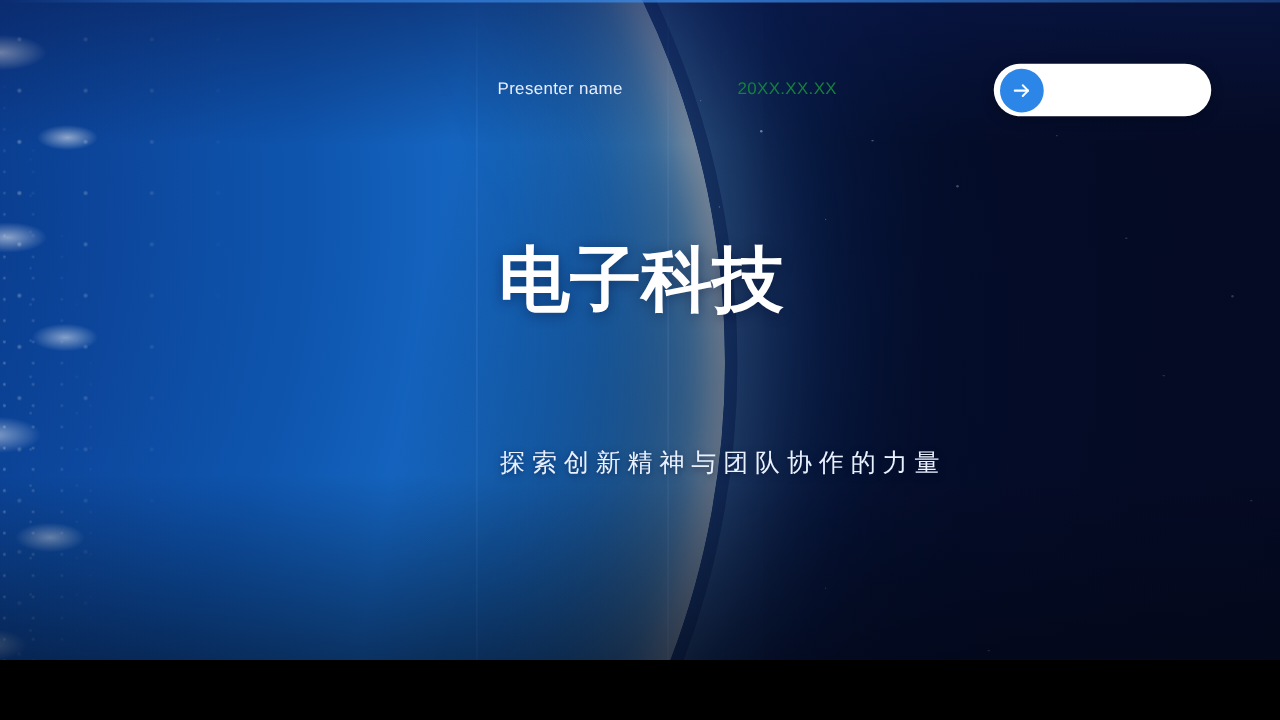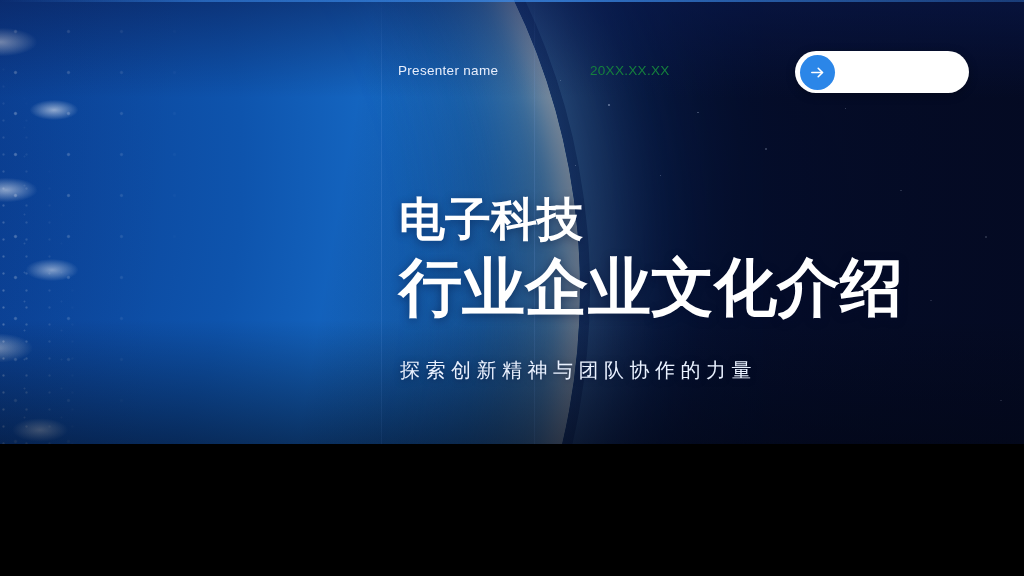--- a/index.html
+++ b/index.html
@@ -7,21 +7,21 @@
     padding: 0;
     background: #000;
   }
   body {
     font-family: "Liberation Sans", sans-serif;
   }
 
   .slide {
     position: relative;
     width: 1024px;
-    height: 444px;
+    height: 528px;
     overflow: hidden;
     background: #0a1338;
   }
 
   
   .bg-base {
     position: absolute;
     inset: 0;
     background:
       radial-gradient(ellipse 980px 760px at 10% 52%,
@@ -295,21 +295,21 @@
   }
   .title-line {
     font-family: "DejaVu Sans", "Liberation Sans", sans-serif;
     font-weight: 700;
     color: #ffffff;
     line-height: 1.0;
     white-space: nowrap;
     text-shadow: 0 2px 10px rgba(0,12,45,0.45);
   }
   .title-line-1 {
-    font-size: 46px;
+    font-size: 57px;
     letter-spacing: 0px;
   }
   .title-line-2 {
     font-size: 63px;
     letter-spacing: 0px;
     margin-top: 14px;
   }
   .subtitle {
     position: absolute;
     left: 400px;
@@ -374,18 +374,17 @@
   <div class="cta-pill"></div>
   <div class="cta-circle">
     <svg width="17" height="17" viewBox="0 0 24 24" fill="none" stroke="#ffffff" stroke-width="2.3" stroke-linecap="round" stroke-linejoin="round" aria-hidden="true">
       <line x1="4" y1="12" x2="19" y2="12"></line>
       <polyline points="13,6 19,12 13,18"></polyline>
     </svg>
   </div>
 
   <div class="title-block">
     <div class="title-line title-line-1">电子科技</div>
-    <div class="title-line title-line-2">行业企业文化介绍</div>
   </div>
 
   <div class="subtitle">探索创新精神与团队协作的力量</div>
 
 </div>
 
 </body></html>

